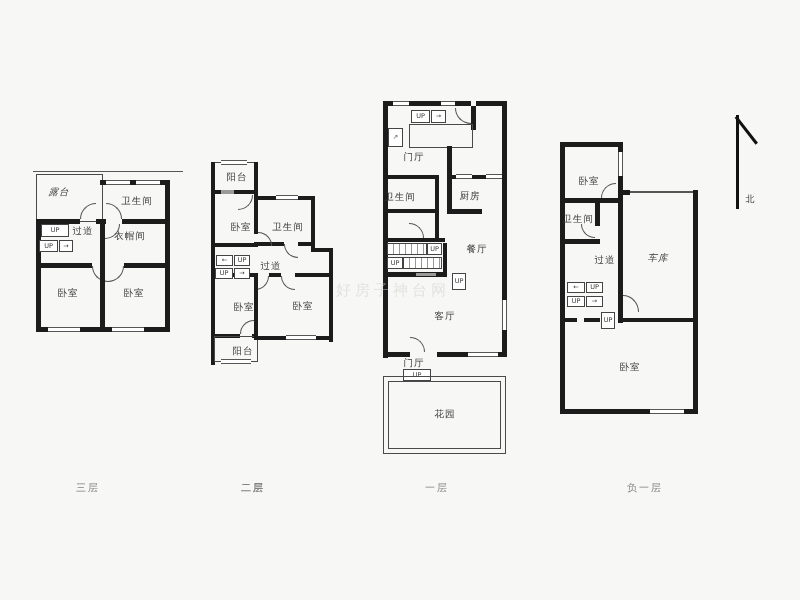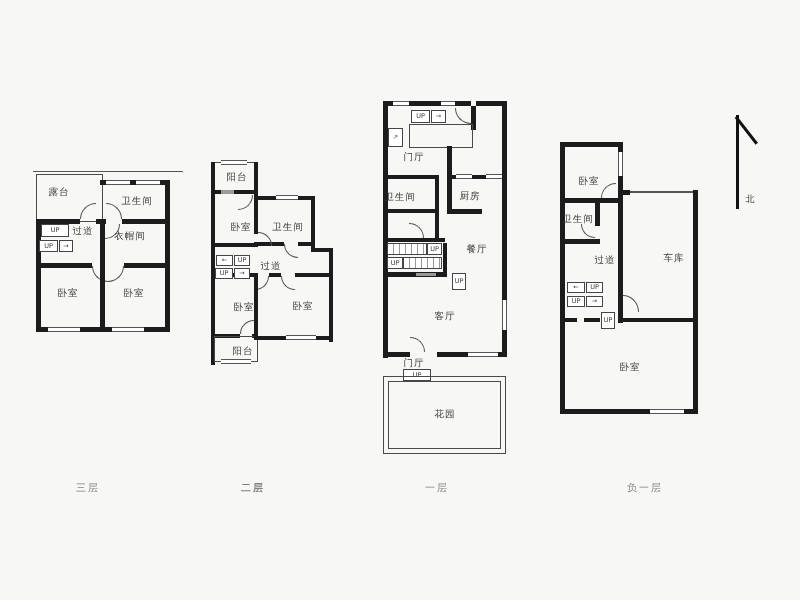--- a/index.html
+++ b/index.html
@@ -64,21 +64,21 @@
     <div class="win-h" style="left:112px;top:327px;width:32px;"></div>
     <div class="sbox" style="left:41px;top:224px;width:28px;height:13px;">
         <span>UP</span>
       </div>
     <div class="sbox" style="left:39px;top:240px;width:19px;height:12px;">
         <span>UP</span>
       </div>
     <div class="sbox" style="left:59px;top:240px;width:14px;height:12px;">
         <span>→</span>
       </div>
-    <div class="lbl" style="left:59px;top:192px;">露台</div>
+    <div class="lbl" style="left:59px;top:192px;font-style:italic;">露台</div>
     <div class="lbl" style="left:137px;top:201px;">卫生间</div>
     <div class="lbl" style="left:83px;top:231px;">过道</div>
     <div class="lbl" style="left:130px;top:236px;">衣帽间</div>
     <div class="lbl" style="left:68px;top:293px;">卧室</div>
     <div class="lbl" style="left:134px;top:293px;">卧室</div>
     <div class="cap" style="left:88px;top:488px;">三层</div>
   </div>
 
   <div class="grp">
     <div class="thin" style="left:213px;top:162px;width:45px;height:30px;"></div>
@@ -227,22 +227,23 @@
     <div class="w" style="left:618px;top:318px;width:80px;height:4px;"></div>
     <div class="sbox" style="left:601px;top:312px;width:14px;height:17px;">
         <span>UP</span>
       </div>
     <div class="arc arc-tr" style="left:623px;top:295px;width:16px;height:17px;"></div>
     <div class="w" style="left:560px;top:409px;width:138px;height:5px;"></div>
     <div class="win-h" style="left:650px;top:409px;width:34px;"></div>
     <div class="lbl" style="left:589px;top:181px;">卧室</div>
     <div class="lbl" style="left:578px;top:219px;">卫生间</div>
     <div class="lbl" style="left:605px;top:260px;">过道</div>
-    <div class="lbl" style="left:674px;top:258px;">车库</div>
+    <div class="lbl" style="left:658px;top:258px;font-style:italic;">车库</div>
     <div class="lbl" style="left:630px;top:367px;">卧室</div>
     <div class="cap" style="left:645px;top:488px;">负一层</div>
   </div>
 
   <div class="north-v"></div>
   <div class="north-d"></div>
   <div class="north-lbl">北</div>
+  <div class="wm">好房子神台网</div>
 
 </div>
 
 </body></html>

